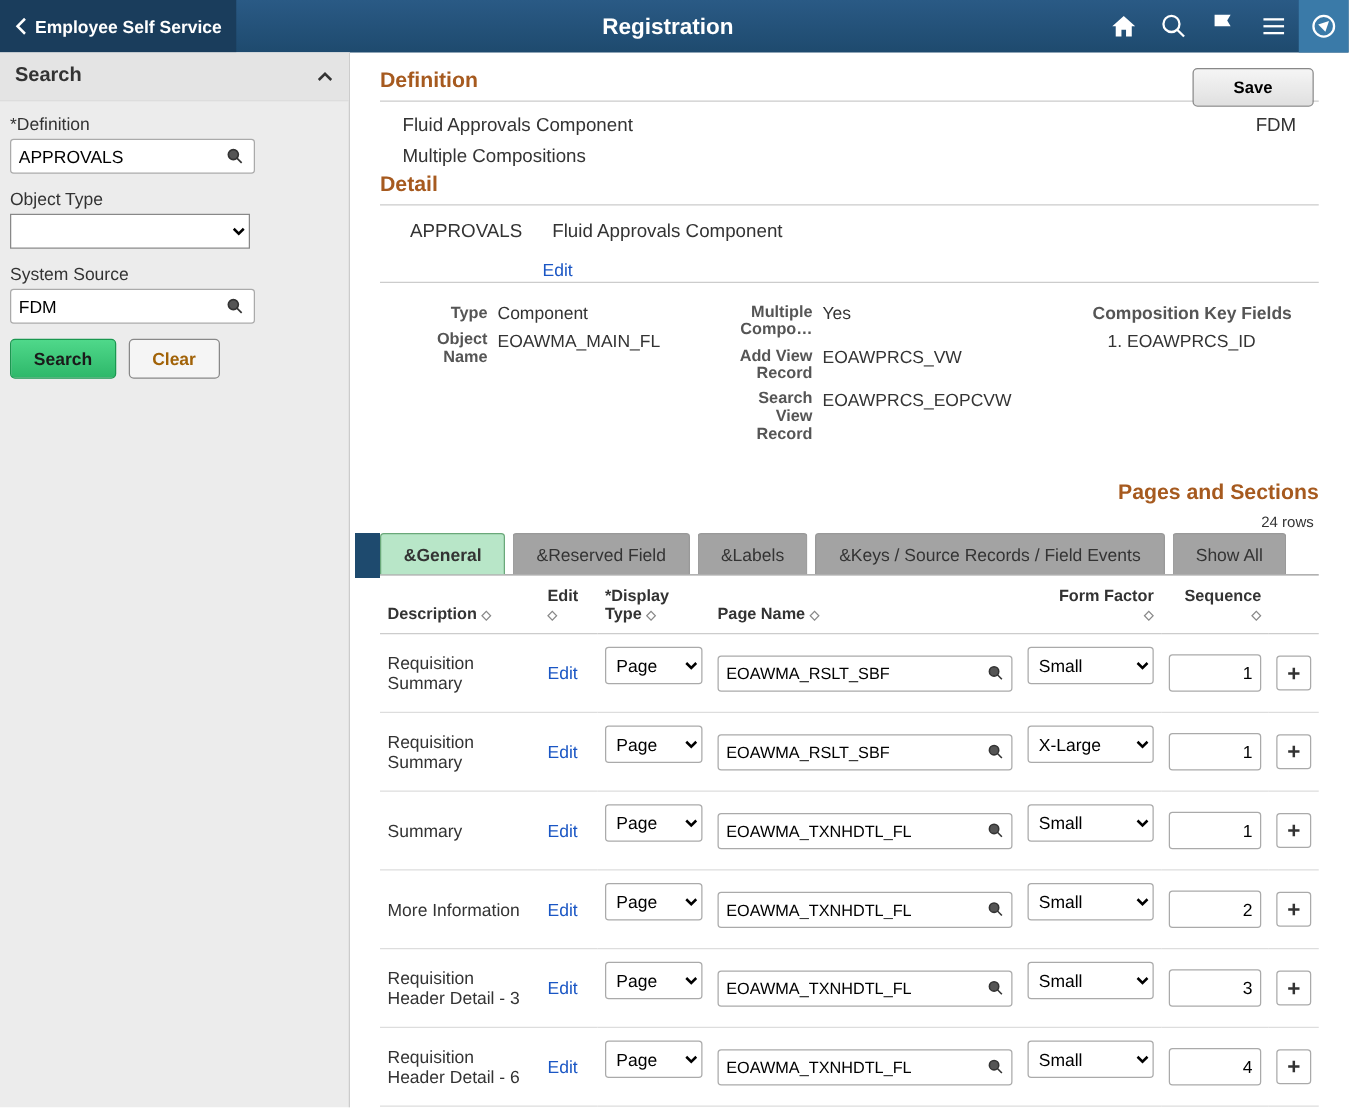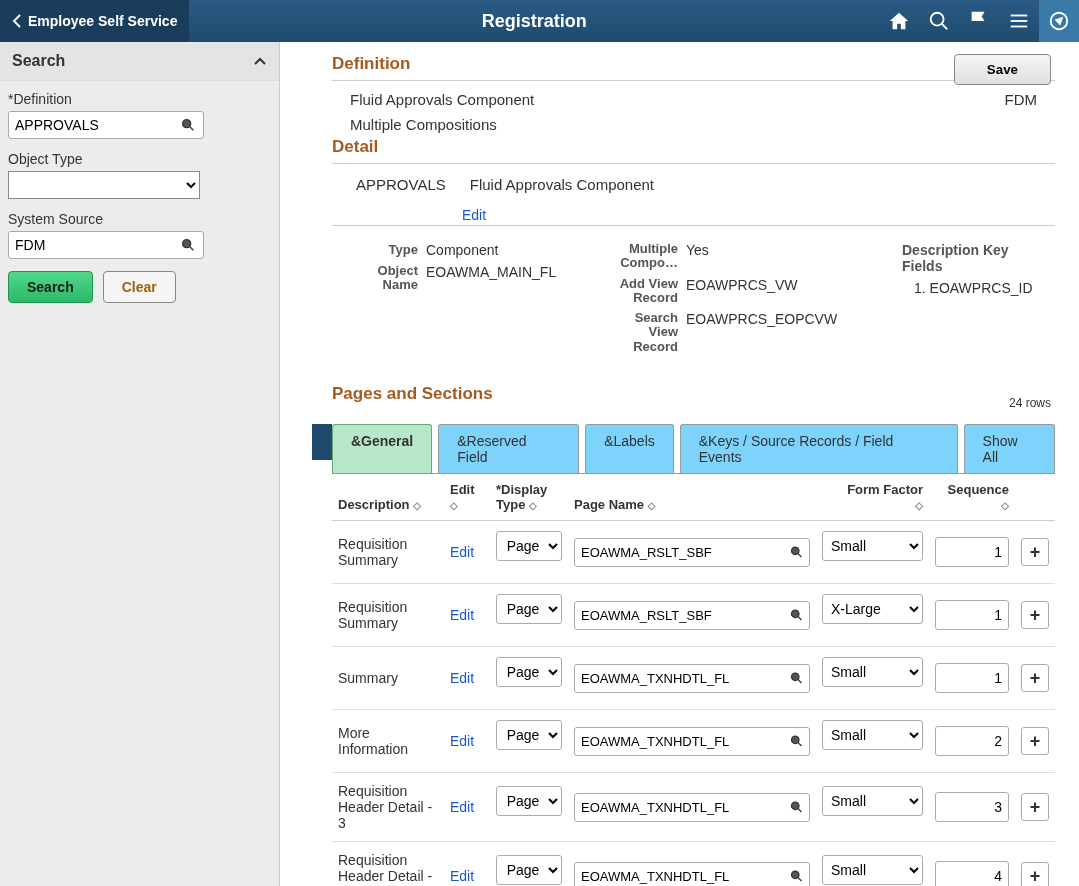--- a/index.html
+++ b/index.html
@@ -4,21 +4,21 @@
 <style>
 * { box-sizing: border-box; margin: 0; padding: 0; font-family: Arial, Helvetica, sans-serif; }
 body { background: #fff; font-size: 14px; color: #333; width: 1079px; }
 .header { background: linear-gradient(#2a5a85, #1e4a6e); height: 42px; display: flex; align-items: center; color: #fff; }
 .back-btn { background: #1a3d5c; height: 42px; padding: 0 12px; display: flex; align-items: center; gap: 6px; font-weight: bold; font-size: 14px; cursor: pointer; }
 .back-btn svg { fill: #fff; }
 .header-title { flex: 1; text-align: center; font-weight: bold; font-size: 18px; }
 .header-icons { display: flex; align-items: center; gap: 0; padding-right: 0; }
 .header-icons .icon-btn { width: 40px; height: 42px; display: flex; align-items: center; justify-content: center; cursor: pointer; }
 .header-icons .icon-btn.compass { background: #3a7aa8; }
-.main { display: flex; height: calc(886px - 42px); gap: 28px; }
+.main { display: flex; height: calc(886px - 42px); }
 .sidebar { width: 280px; background: #ececec; border-right: 1px solid #ccc; padding: 0; }
 .search-header { padding: 10px 12px; font-weight: bold; font-size: 16px; color: #333; display: flex; justify-content: space-between; align-items: center; border-bottom: 1px solid #ddd; background: #e4e4e4; }
 .sidebar-body { padding: 10px 8px; }
 .field-label { font-size: 14px; color: #333; margin-bottom: 4px; display: block; }
 .input-wrap { position: relative; margin-bottom: 12px; }
 .input-wrap input { width: 196px; padding: 5px 28px 5px 6px; border: 1px solid #aaa; border-radius: 3px; font-size: 14px; }
 .input-wrap .lookup-icon { position: absolute; left: 172px; top: 50%; transform: translateY(-50%); cursor: pointer; }
 select { width: 192px; padding: 4px; border: 1px solid #888; font-size: 14px; margin-bottom: 12px; background: #fff; }
 .btn-row { display: flex; gap: 10px; margin-top: 8px; }
 .btn { padding: 7px 18px; border: 1px solid #888; border-radius: 4px; font-size: 14px; font-weight: bold; cursor: pointer; }
@@ -37,32 +37,32 @@
 .detail-col { }
 .detail-col.c1 { width: 240px; }
 .detail-col.c2 { width: 270px; }
 .detail-col.c3 { flex: 1; }
 .kv { display: flex; margin-bottom: 6px; }
 .kv .k { width: 74px; text-align: right; font-weight: bold; color: #555; padding-right: 8px; font-size: 13px; }
 .kv .v { font-size: 14px; }
 .kv.multi .k { width: 74px; line-height: 1.1; }
 .kv.avr .k, .kv.svr .k { line-height: 1.1; }
 .comp-key-title { font-weight: bold; color: #555; font-size: 14px; margin-bottom: 6px; }
-.pages-title-row { display: flex; justify-content: space-between; align-items: flex-end; margin-top: 14px; }
+.pages-title-row { display: flex; justify-content: space-between; align-items: flex-end; margin-top: 14px; flex-direction: column; }
 .row-count { font-size: 12px; color: #333; padding-right: 4px; margin-left: 24px; }
-.tabs-row { display: flex; gap: 6px; border-bottom: 1px solid #999; margin-top: 14px; position: relative; }
+.tabs-row { display: flex; gap: 6px; border-bottom: 1px solid #999; margin-top: 2px; position: relative; }
 .tabs-row::before { content: ''; position: absolute; left: -20px; top: 0; width: 20px; height: 36px; background: #1e4a6e; }
-.tab { border: 1px solid #999; border-bottom: none; padding: 8px 18px; font-size: 14px; background: #7dd3fc; cursor: pointer; border-radius: 3px 3px 0 0; }
+.tab { border: 1px solid #999; border-bottom: none; padding: 8px 18px; font-size: 14px; background: #a3a3a3; cursor: pointer; border-radius: 3px 3px 0 0; }
 .tab.active { background: #b8e6c8; font-weight: bold; border-color: #6aa87a; }
 table.grid { width: 100%; border-collapse: collapse; margin-top: 0; }
 table.grid th { text-align: left; font-size: 13px; font-weight: bold; padding: 8px 6px; border-bottom: 1px solid #ccc; vertical-align: bottom; }
 table.grid th .sort { font-size: 10px; color: #888; }
 table.grid td { padding: 10px 6px; border-bottom: 1px solid #ddd; font-size: 14px; vertical-align: middle; }
 .cell-select { border: 1px solid #aaa; padding: 5px 4px; font-size: 14px; border-radius: 3px; }
-.cell-select.page { width: 66px; text-align: center; }
+.cell-select.page { width: 78px; }
 .cell-select.ff { width: 101px; }
 .pagename-wrap { position: relative; display: inline-block; }
 .pagename-wrap input { width: 236px; padding: 6px 26px 6px 6px; border: 1px solid #aaa; border-radius: 3px; font-size: 13px; }
 .pagename-wrap .lookup-icon { position: absolute; right: 6px; top: 50%; transform: translateY(-50%); cursor: pointer; }
 .seq-input { width: 74px; padding: 6px; border: 1px solid #aaa; border-radius: 3px; text-align: right; font-size: 14px; }
 .add-btn { width: 28px; height: 28px; border: 1px solid #aaa; background: #fff; border-radius: 3px; font-size: 18px; font-weight: bold; cursor: pointer; display: flex; align-items: center; justify-content: center; }
 svg.mag { fill: #555; }
 ::-webkit-scrollbar { width: 14px; background:#eee; }
 ::-webkit-scrollbar-thumb { background:#bbb; border:2px solid #eee; border-radius:6px; }
 </style>
@@ -190,21 +190,21 @@
         <div class="kv avr">
           <div class="k">Add View<br>Record</div>
           <div class="v">EOAWPRCS_VW</div>
         </div>
         <div class="kv svr">
           <div class="k">Search<br>View<br>Record</div>
           <div class="v">EOAWPRCS_EOPCVW</div>
         </div>
       </div>
       <div class="detail-col c3">
-        <div class="comp-key-title">Description Key Fields</div>
+        <div class="comp-key-title">Composition Key Fields</div>
         <div style="padding-left:12px;">1. EOAWPRCS_ID</div>
       </div>
     </div>
 
     <div class="pages-title-row">
       <div class="section-title">Pages and Sections</div>
       <div class="row-count">24 rows</div>
     </div>
 
     <div class="tabs-row">

